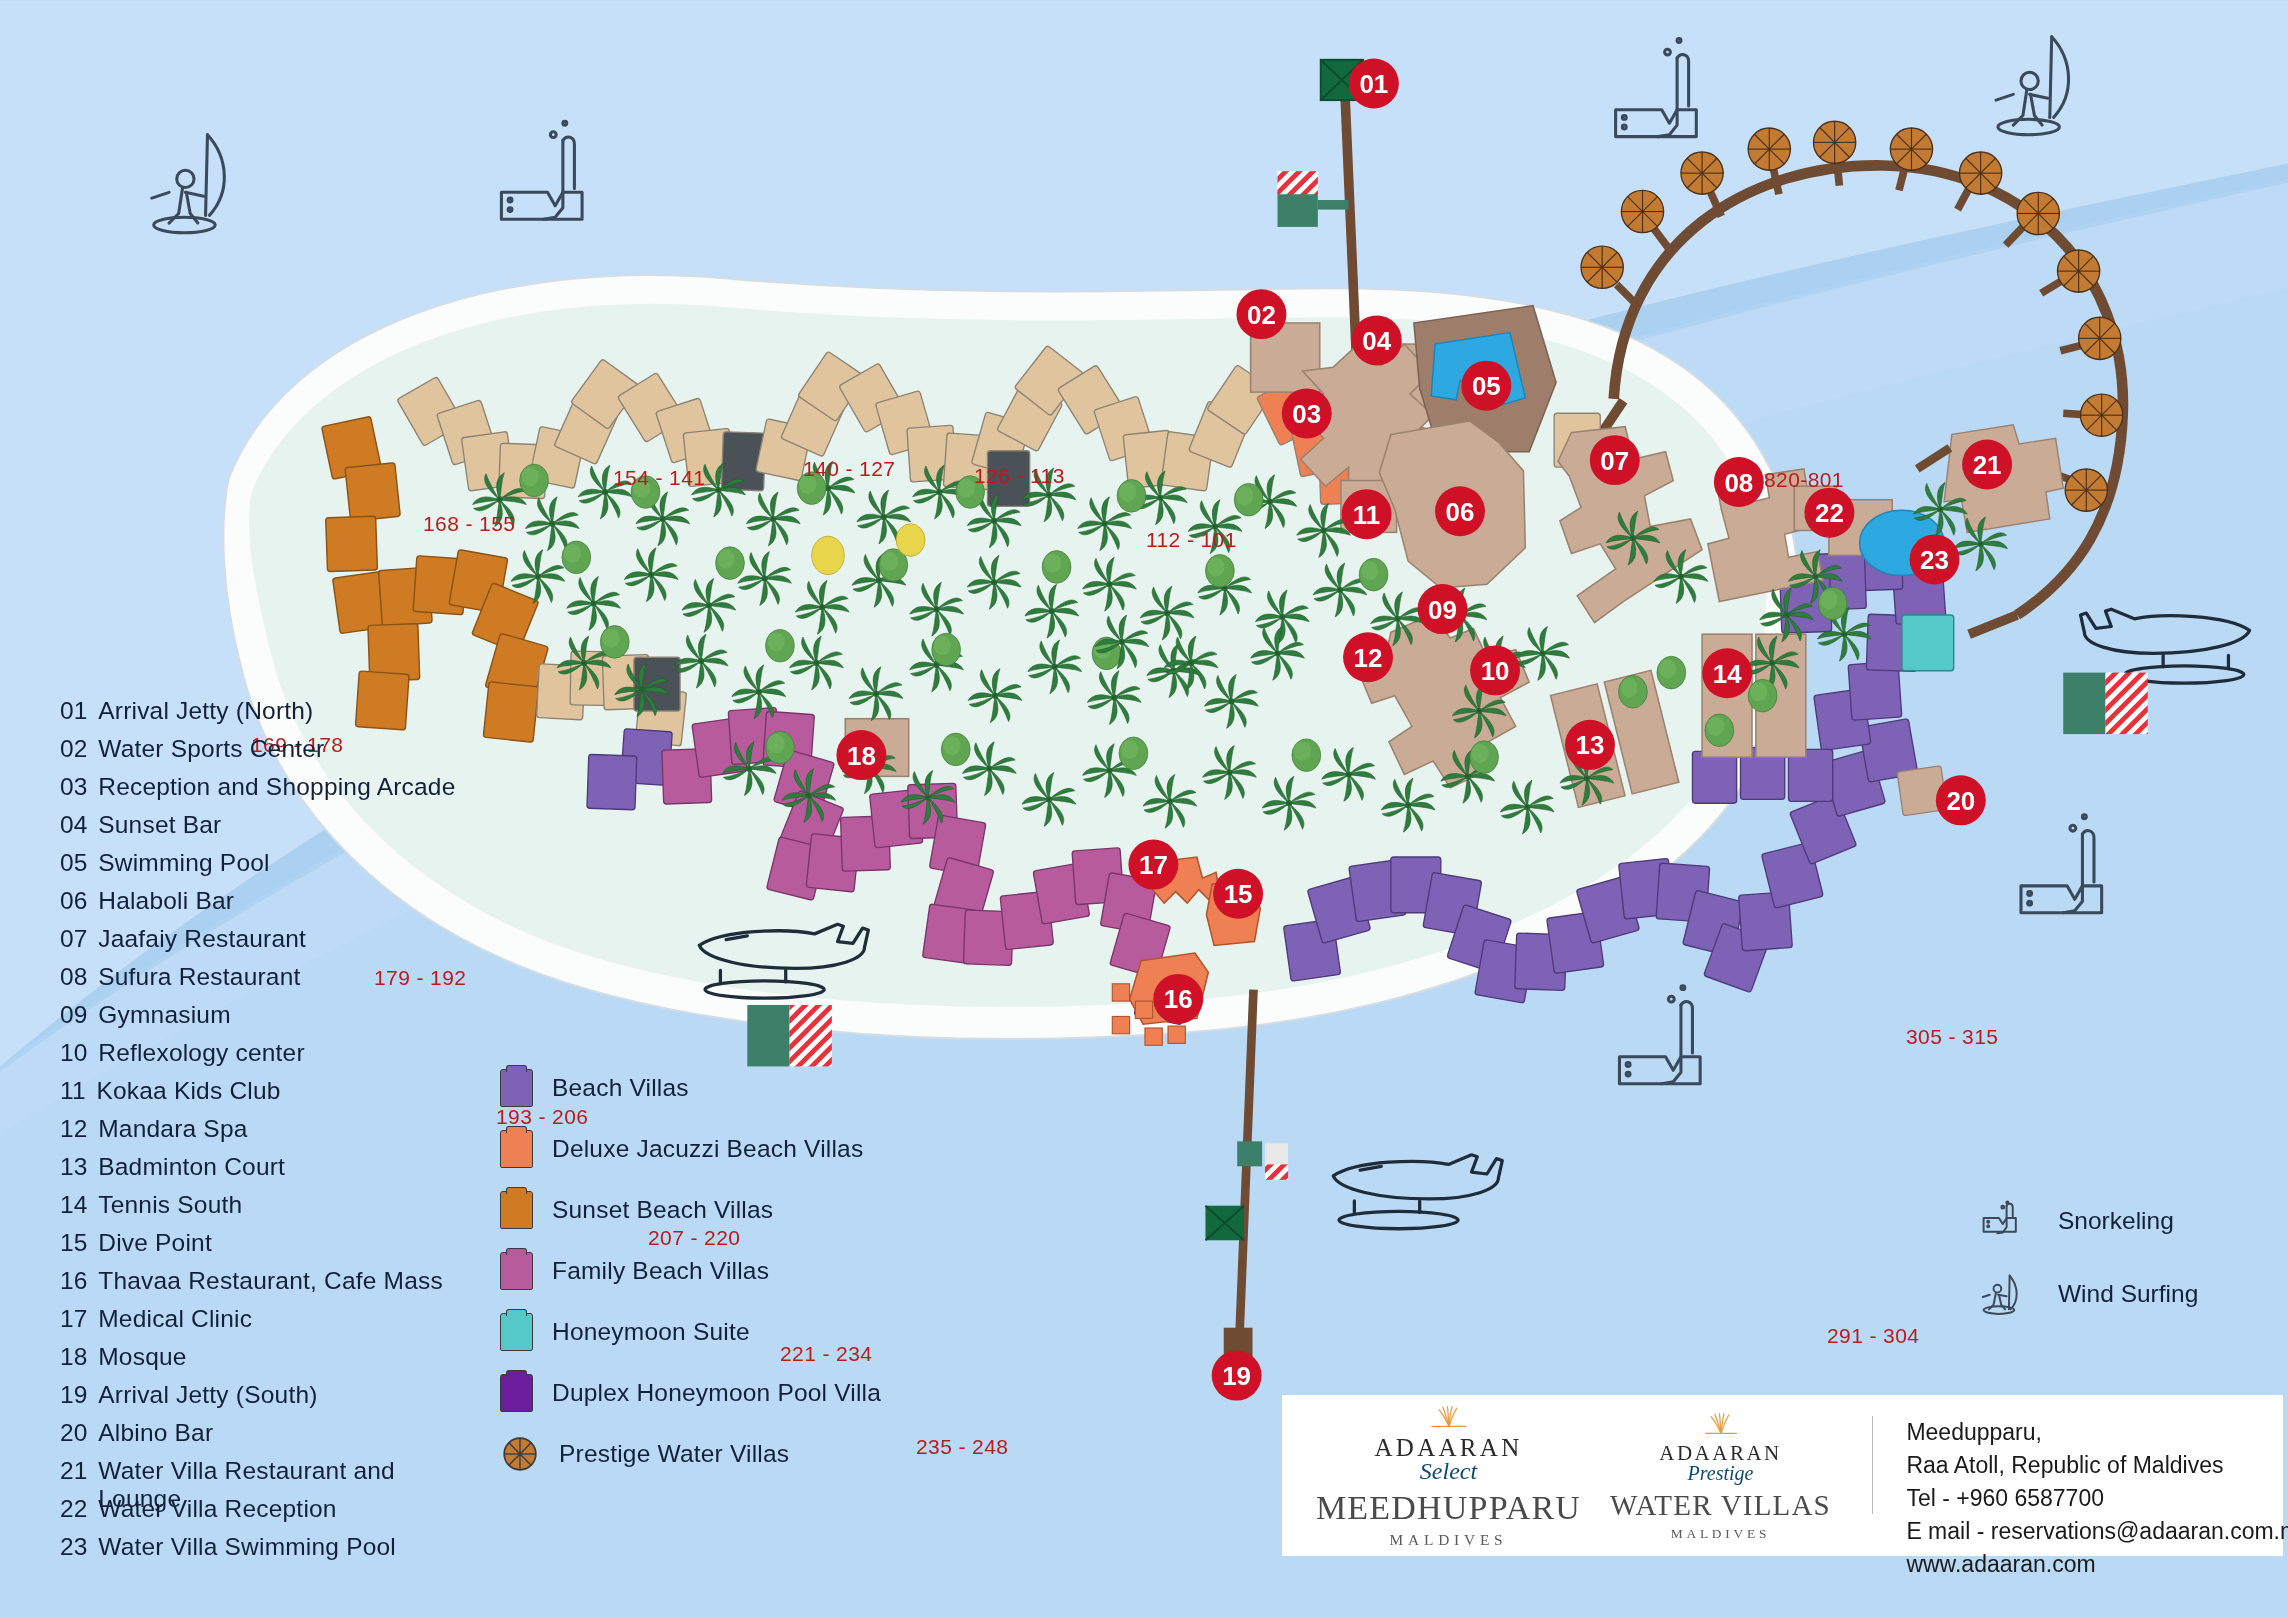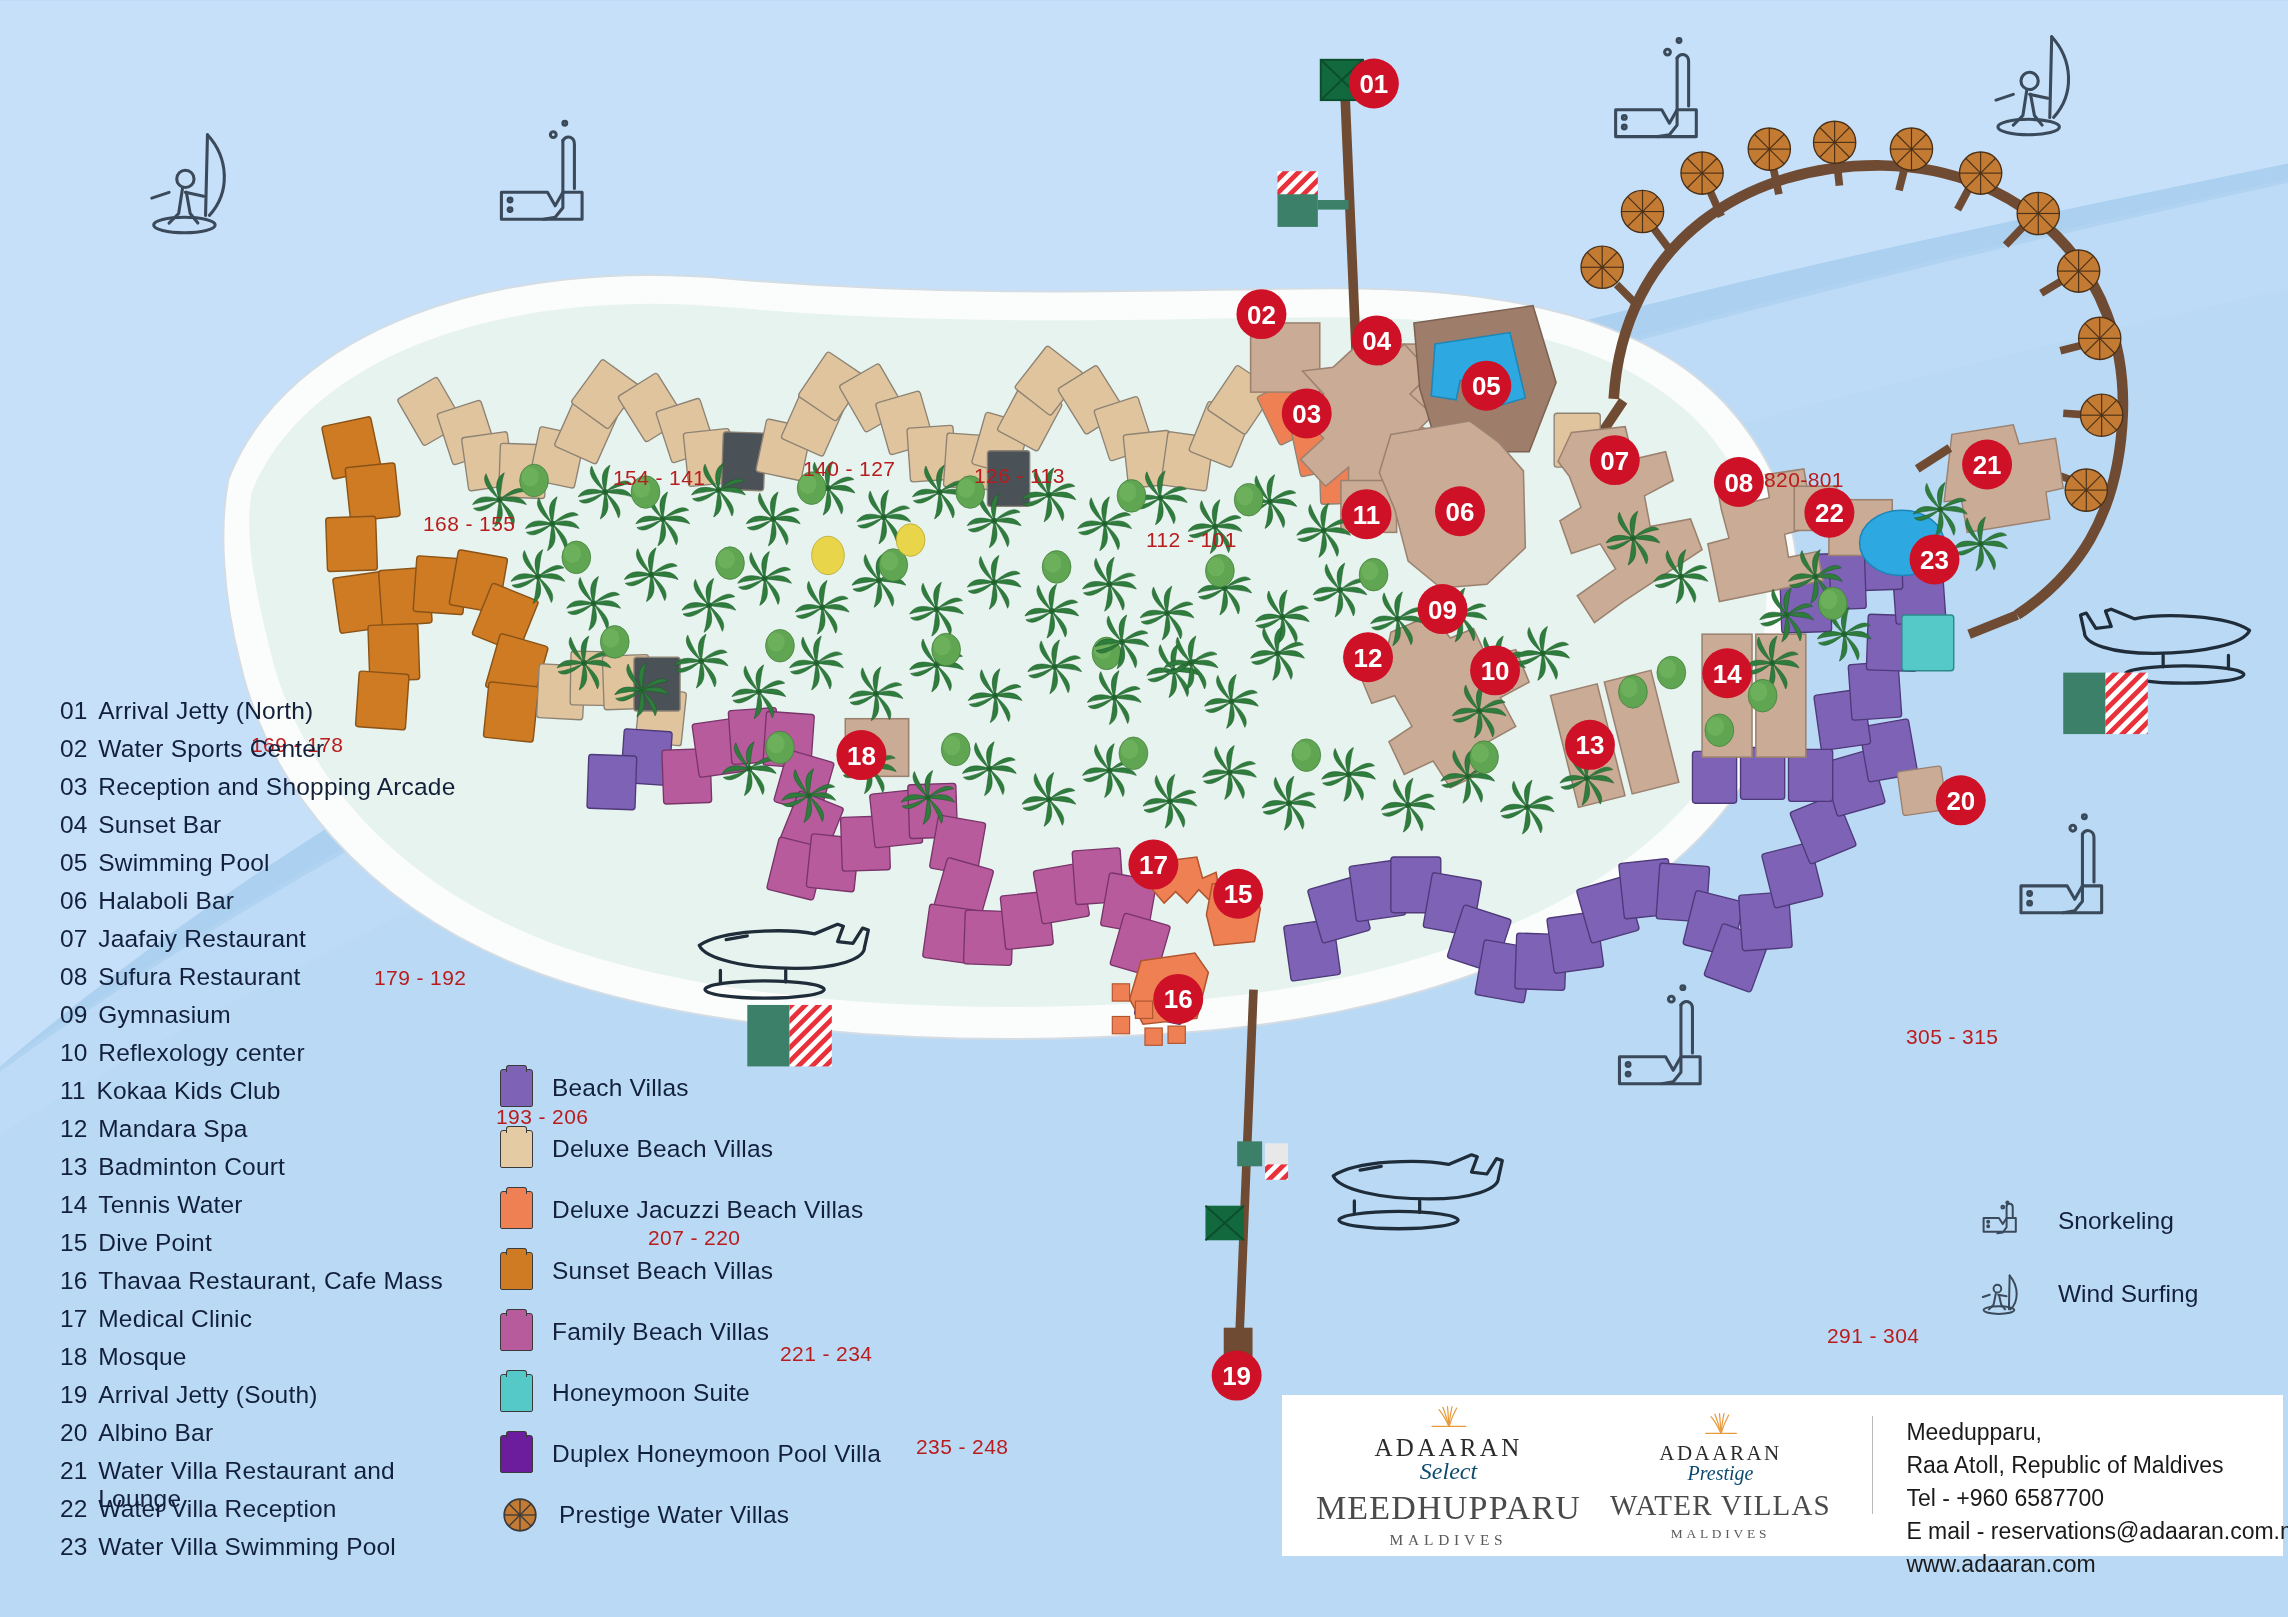--- a/index.html
+++ b/index.html
@@ -845,21 +845,21 @@
       <div class="poi-row">
         <span class="poi-num">12</span>
         <span class="poi-label">Mandara Spa</span>
       </div>
       <div class="poi-row">
         <span class="poi-num">13</span>
         <span class="poi-label">Badminton Court</span>
       </div>
       <div class="poi-row">
         <span class="poi-num">14</span>
-        <span class="poi-label">Tennis Water</span>
+        <span class="poi-label">Tennis South</span>
       </div>
       <div class="poi-row">
         <span class="poi-num">15</span>
         <span class="poi-label">Dive Point</span>
       </div>
       <div class="poi-row">
         <span class="poi-num">16</span>
         <span class="poi-label">Thavaa Restaurant, Cafe Mass</span>
       </div>
       <div class="poi-row">
@@ -889,24 +889,20 @@
       <div class="poi-row">
         <span class="poi-num">23</span>
         <span class="poi-label">Water Villa Swimming Pool</span>
       </div>
     </div>
 
   <div id="villa-legend">
       <div class="vl-row">
         <div class="vl-swatch" style="background: rgb(125, 98, 181);"></div>
         <span class="vl-label">Beach Villas</span>
-      </div>
-      <div class="vl-row">
-        <div class="vl-swatch" style="background: rgb(228, 203, 164);"></div>
-        <span class="vl-label">Deluxe Beach Villas</span>
       </div>
       <div class="vl-row">
         <div class="vl-swatch" style="background: rgb(239, 128, 84);"></div>
         <span class="vl-label">Deluxe Jacuzzi Beach Villas</span>
       </div>
       <div class="vl-row">
         <div class="vl-swatch" style="background: rgb(206, 123, 36);"></div>
         <span class="vl-label">Sunset Beach Villas</span>
       </div>
       <div class="vl-row">

